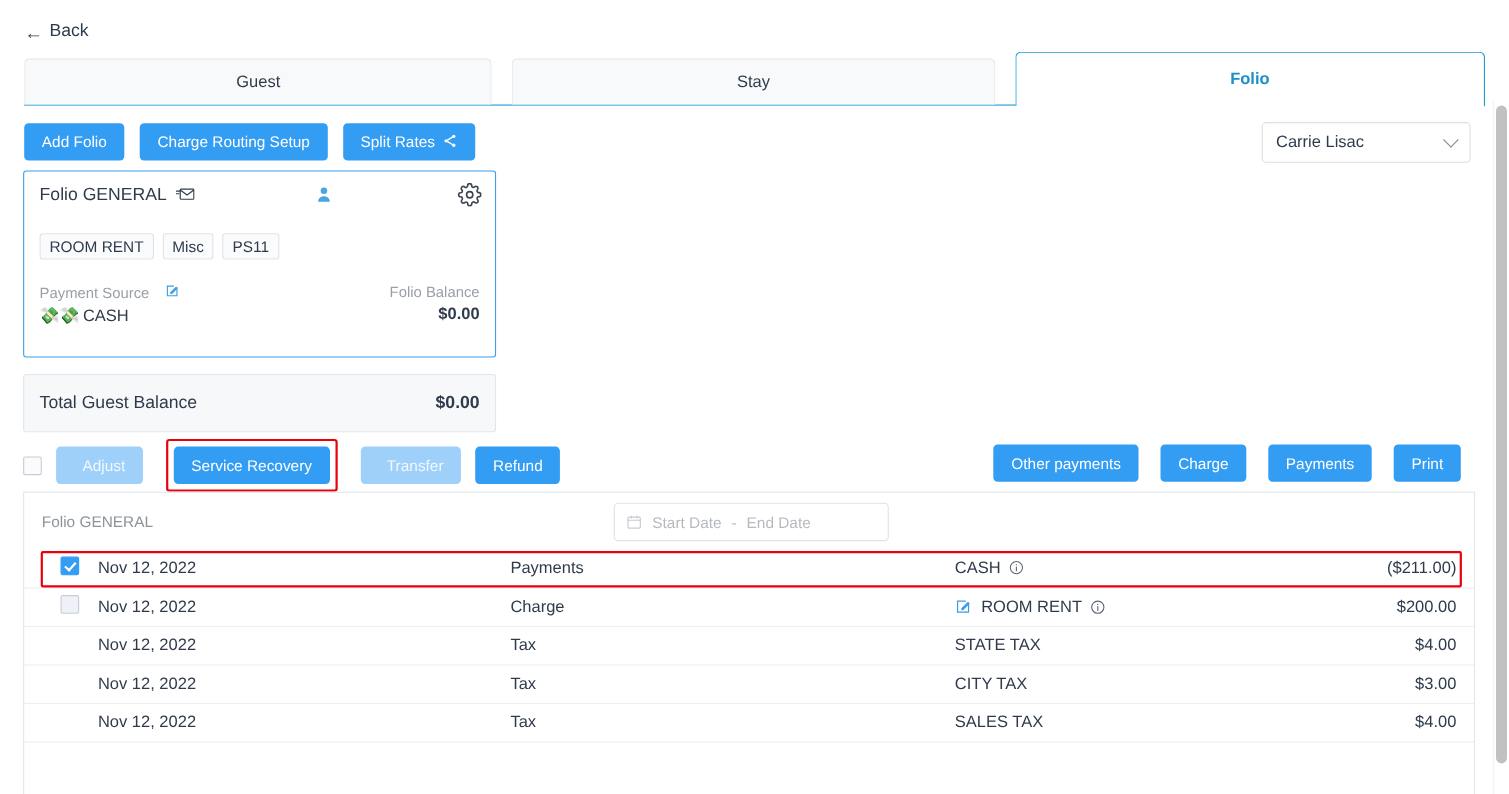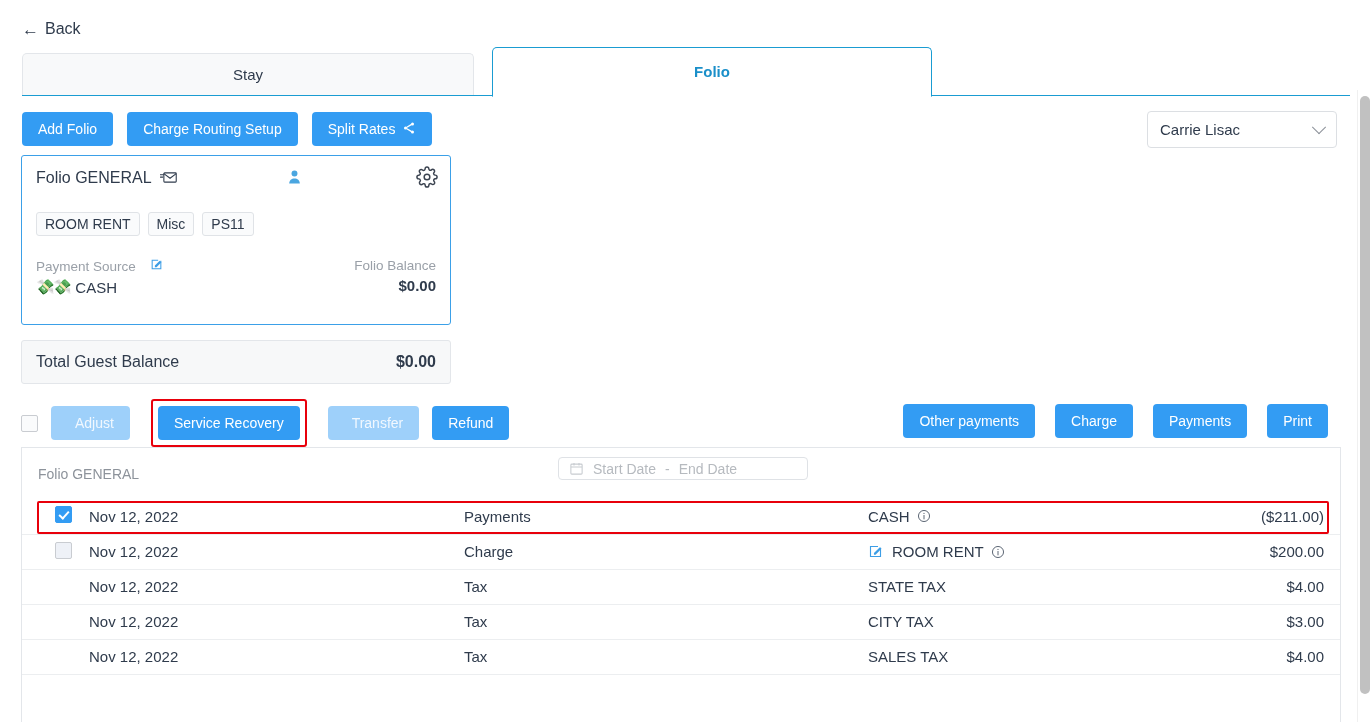--- a/index.html
+++ b/index.html
@@ -144,21 +144,21 @@
   }
   .ps-label { font-size: 13.5px; color: #9aa0a8; display: flex; align-items: center; gap: 14px; }
   .ps-val { display: flex; align-items: center; gap: 4px; margin-top: 4px; font-size: 15px; color: #2f3b4c; }
   .money-emoji { font-size: 15px; letter-spacing: -1px; }
   .fb-label { font-size: 13.5px; color: #9aa0a8; text-align: right; }
   .fb-val { font-size: 15px; font-weight: bold; color: #2f3b4c; text-align: right; margin-top: 4px; }
 
   
   .total-bar {
     position: absolute; left: 21px; top: 340px;
-    width: 430px; height: 44px;
+    width: 430px; height: 53px;
     border: 1px solid #e3e6ea;
     background: #f7f8f9;
     border-radius: 3px;
     display: flex; align-items: center; justify-content: space-between;
     padding: 0 14px;
     font-size: 16px;
   }
   .total-bar .amt { font-weight: bold; }
 
   
@@ -195,21 +195,21 @@
     overflow: hidden;
   }
   .panel-head {
     position: relative; height: 51px;
     display: flex; align-items: center;
     padding: 0 16px;
   }
   .panel-title { font-size: 14px; color: #8d939b; }
   .daterange {
     position: absolute; left: 536px; top: 9px;
-    width: 250px; height: 23px;
+    width: 250px; height: 35px;
     border: 1px solid #dfe2e6;
     border-radius: 4px;
     display: flex; align-items: center;
     padding: 0 10px;
     gap: 9px;
     font-size: 14px; color: #b6babf;
     background: #fff;
     cursor: pointer;
   }
   .cal-icon { color: #c7cbd0; display: inline-flex; }
@@ -287,20 +287,23 @@
 <body>
 
 <div class="page">
 
   <div class="back-row">
     <span class="back-arrow">←</span>
     <span>Back</span>
   </div>
 
   <div class="tabs">
+    <div class="tab t-guest">
+      <span>Guest</span>
+    </div>
     <div class="tab t-stay">
       <span>Stay</span>
     </div>
     <div class="tab t-folio">
       <span>Folio</span>
     </div>
   </div>
 
   <div class="top-actions">
     <button class="btn">

